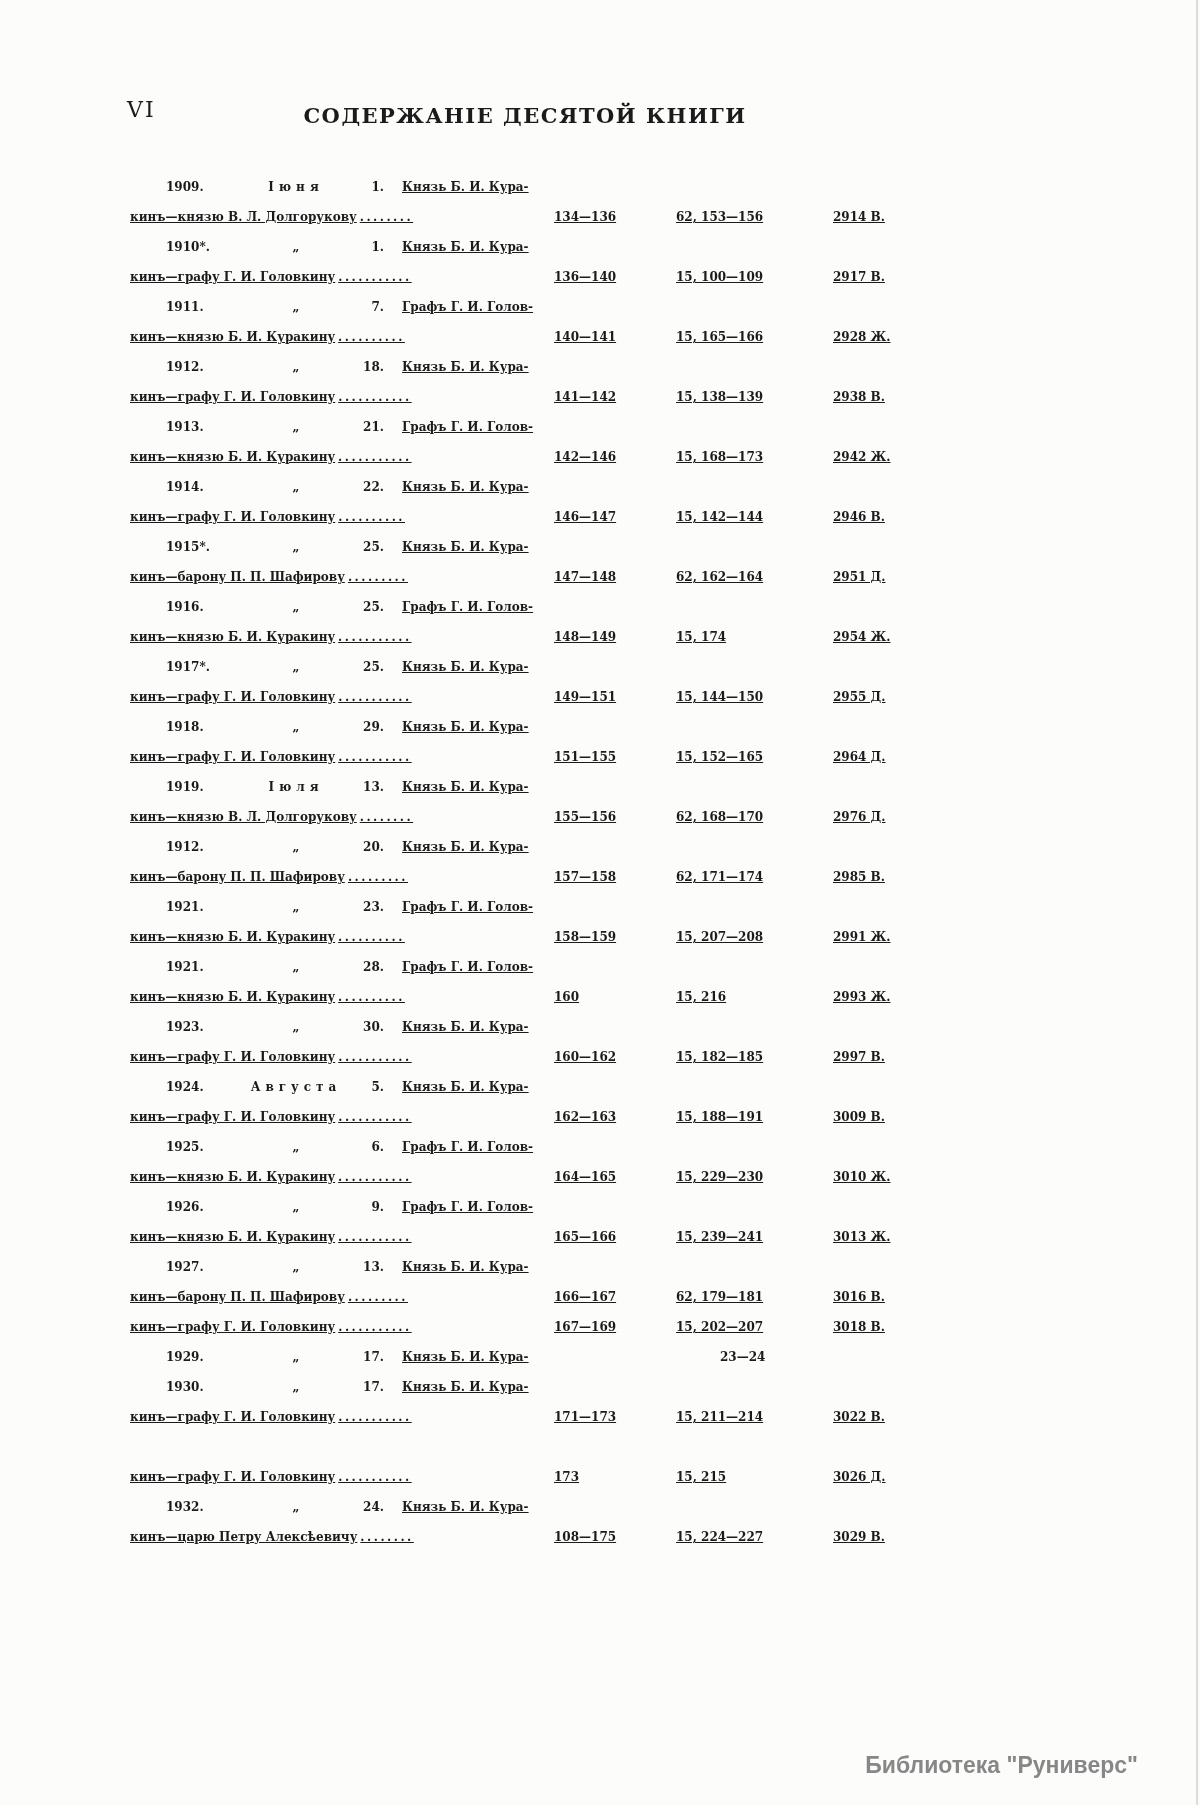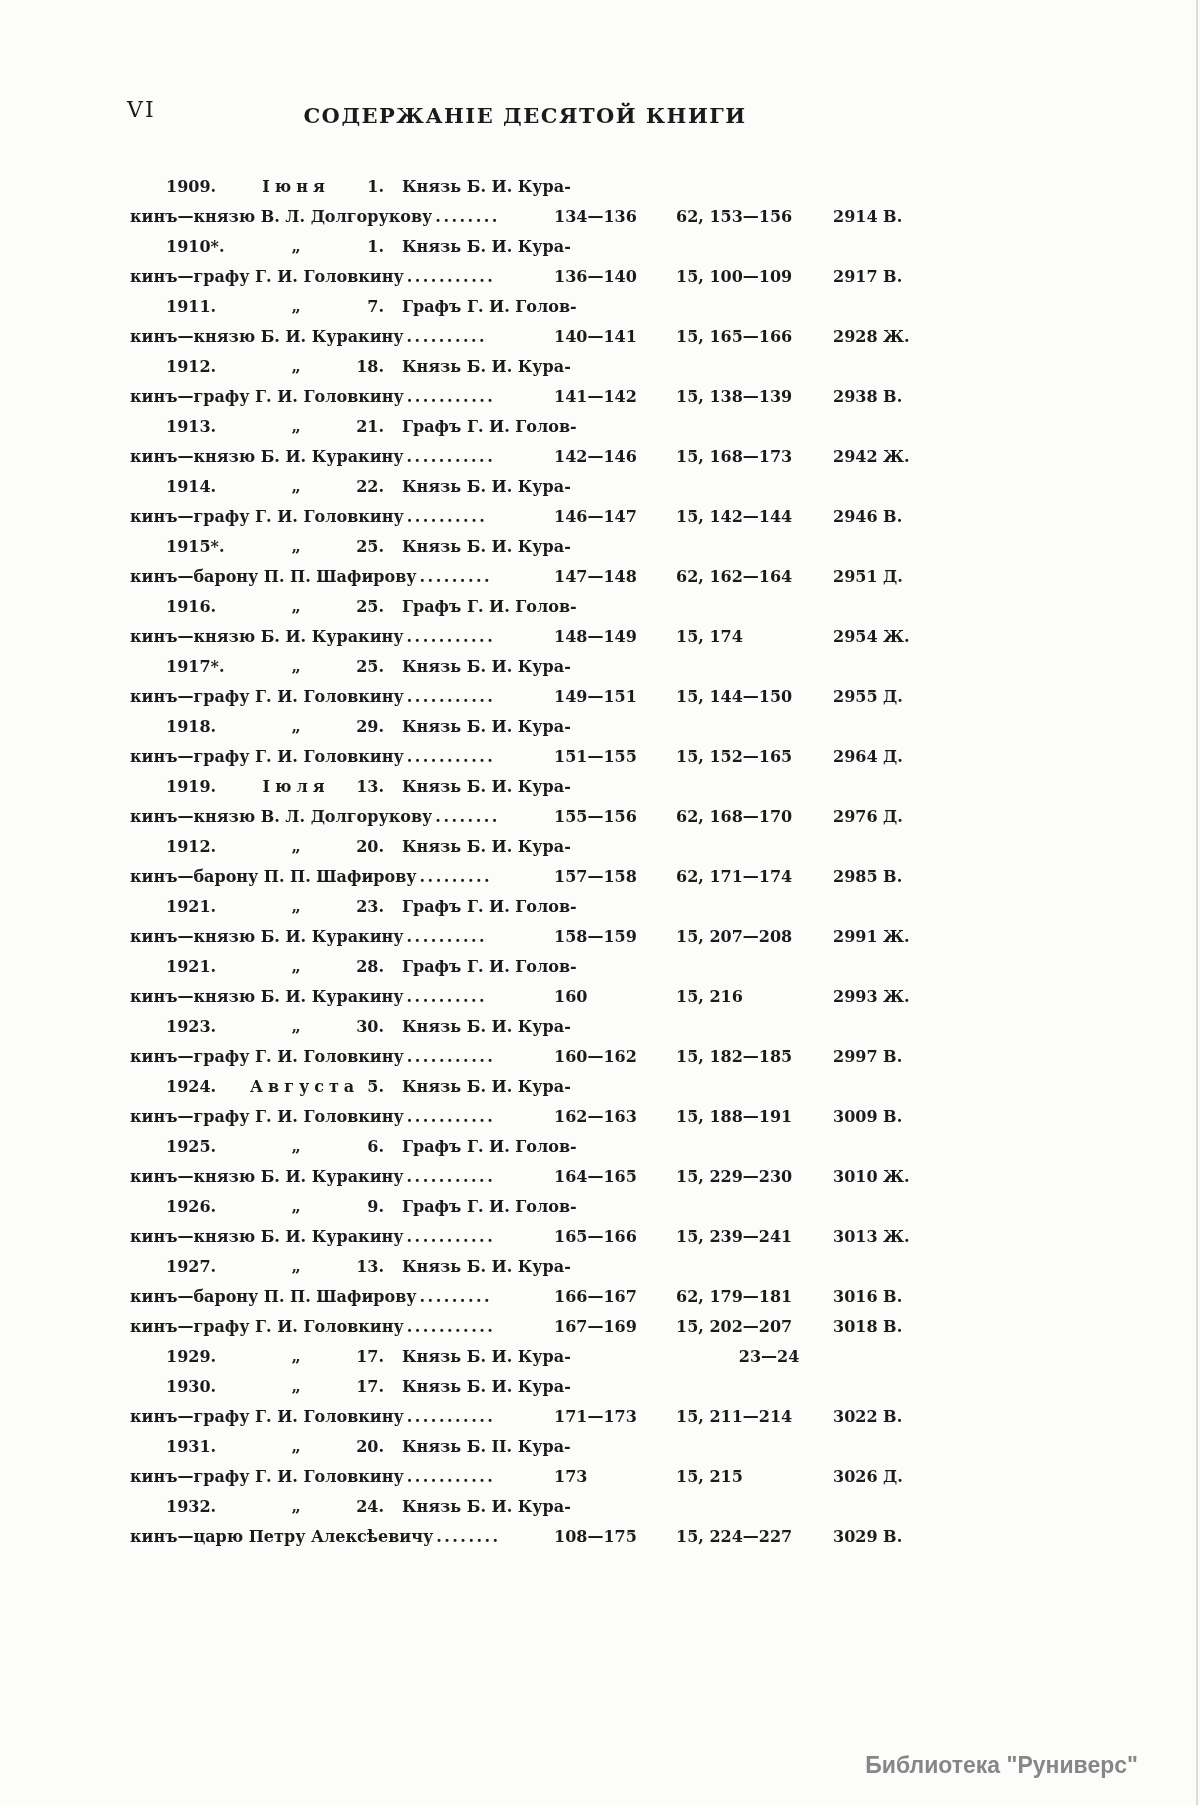--- a/index.html
+++ b/index.html
@@ -19,22 +19,23 @@
     position:absolute; left:130px; top:103px; width:790px;
     text-align:center; font-size:21px; font-weight:bold;
     letter-spacing:1.5px; white-space:nowrap;
   }
   #entries-list { position:absolute; left:130px; top:172px; width:795px; }
   .entry { }
   .line {
     display:grid;
     grid-template-columns:1fr 118px 155px 100px;
     height:30px; line-height:30px;
-    font-size:16px; font-weight:bold;
+    font-size:12px; font-weight:bold;
     white-space:nowrap;
+    text-decoration:underline;
   }
   .desc { overflow:visible; }
   .line1 .desc { padding-left:36px; }
   .e-no   { display:inline-block; width:84px; }
   .e-month{ display:inline-block; width:92px; text-align:center; }
   .e-month.spaced { letter-spacing:5px; }
   .e-day  { display:inline-block; width:42px; text-align:right; }
   .e-name { margin-left:18px; }
   .dots { letter-spacing:2.5px; margin-left:3px; }
   .c1 { padding-left:2px; }
@@ -351,21 +352,20 @@
       </div>
       <div class="line line2">
         <div class="desc"><span class="e-cont">кинъ—графу Г. И. Головкину</span><span class="dots">...........</span></div>
         <div class="c1">171—173</div>
         <div class="c2">15, 211—214</div>
         <div class="c3">3022 В.</div>
       </div>
     </div>
     <div class="entry">
       <div class="line line1">
-        <div class="desc"><span class="e-no">1931.</span><span class="e-month">„</span><span class="e-day">20.</span><span class="e-name">Князь Б. II. Кура-</span></div>
         <div class="c1"></div>
         <div class="c2"></div>
         <div class="c3"></div>
       </div>
       <div class="line line2">
         <div class="desc"><span class="e-cont">кинъ—графу Г. И. Головкину</span><span class="dots">...........</span></div>
         <div class="c1">173</div>
         <div class="c2">15, 215</div>
         <div class="c3">3026 Д.</div>
       </div>

